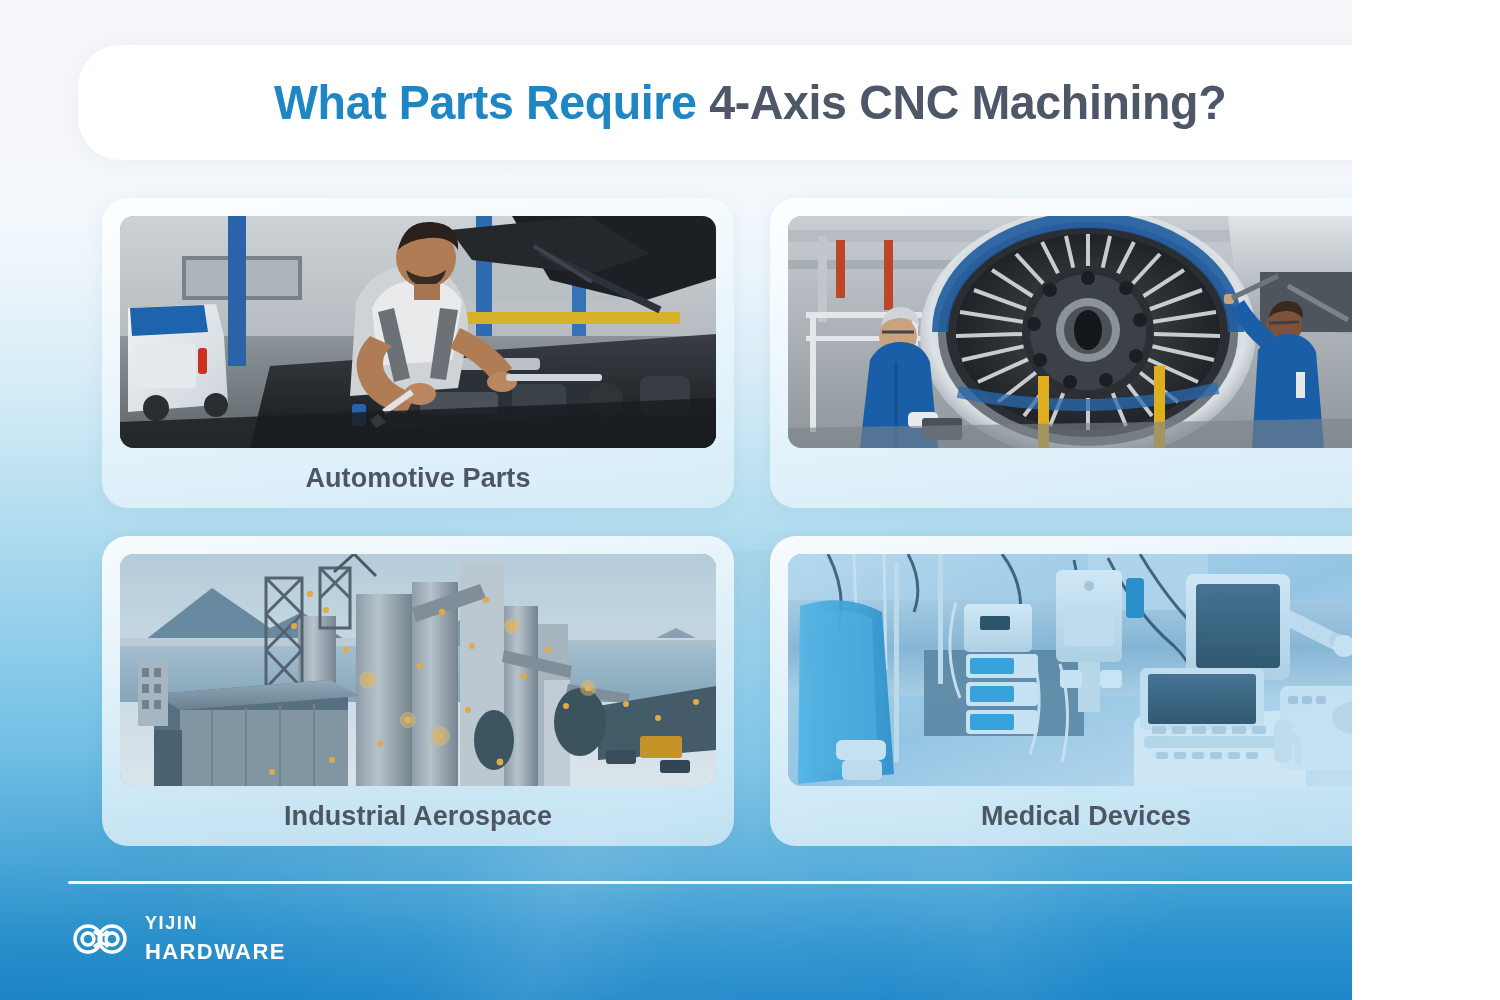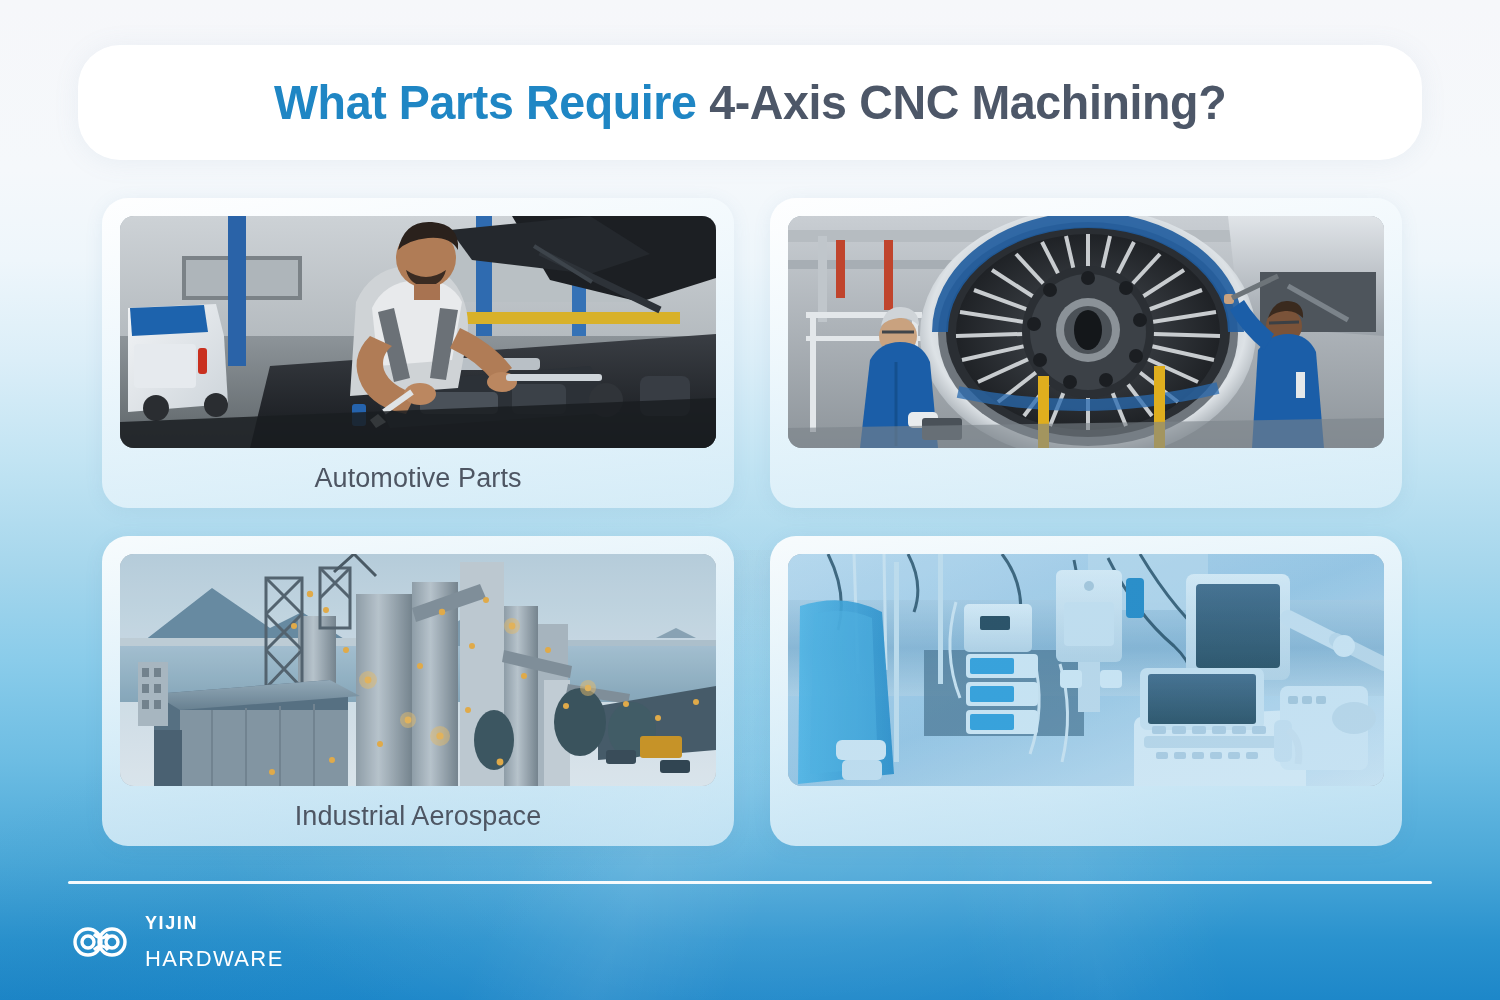--- a/index.html
+++ b/index.html
@@ -6,21 +6,21 @@
 
   html, body {
     width: 1500px;
     height: 1000px;
     overflow: hidden;
     font-family: "Liberation Sans", sans-serif;
   }
 
   #page {
     position: relative;
-    width: 1500px;
+    width: 1352px;
     height: 1000px;
     background:
       radial-gradient(ellipse 900px 500px at 50% 78%, rgba(255,255,255,0.16) 0%, rgba(255,255,255,0) 62%),
       linear-gradient(180deg,
         #f6f7fa 0%,
         #f5f8fb 17%,
         #eef6fb 26%,
         #dbeef8 36%,
         #c2e4f3 46%,
         #a5d6ec 57%,
@@ -105,21 +105,21 @@
     flex: none;
   }
   .thumb > svg { display: block; width: 100%; height: 100%; }
 
   .card-label {
     flex: 1;
     display: flex;
     align-items: center;
     justify-content: center;
     font-size: 27px;
-    font-weight: 400;
+    font-weight: 700;
     color: #4e5663;
     letter-spacing: 0.1px;
   }
 
   
   .footer-divider {
     position: absolute;
     left: 68px;
     top: 881px;
     width: 1364px;
@@ -155,23 +155,23 @@
     color: #ffffff;
     line-height: 1.02;
   }
   .brand-top {
     font-size: 18px;
     font-weight: 700;
     letter-spacing: 1.6px;
   }
   .brand-bottom {
     font-size: 22px;
-    font-weight: 400;
+    font-weight: 700;
     letter-spacing: 1.4px;
-    margin-top: 16px;
+    margin-top: 9px;
   }
 
   .site {
     position: absolute;
     right: 72px;
     top: 23px;
     display: flex;
     align-items: center;
     gap: 15px;
   }
@@ -636,20 +636,21 @@
           </g>
           <ellipse cx="566" cy="164" rx="22" ry="16" fill="#cfe0ec"></ellipse>
           <rect x="486" y="166" width="18" height="42" rx="6" fill="#dae9f3"></rect>
 
           <path d="M500 176 q14 10 10 34" stroke="#dce9f2" stroke-width="7" fill="none"></path>
 
           <rect width="596" height="232" fill="#2b9ad6" opacity="0.17"></rect>
           <rect width="596" height="232" fill="url(#a4bg)" opacity="0.08"></rect>
         </svg>
       </div>
+      <div class="card-label">Medical Devices</div>
     </div>
 
   </div>
 
   <div class="footer-divider"></div>
 
   <div class="footer">
 
     <div class="brand">
       <svg class="brand-mark" viewBox="0 0 62 40">

